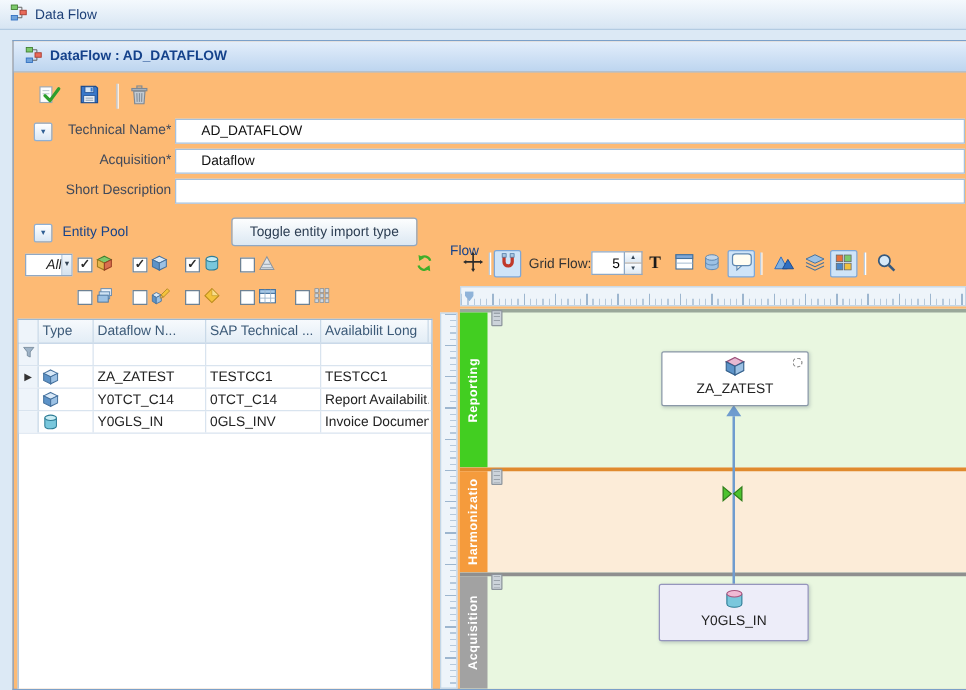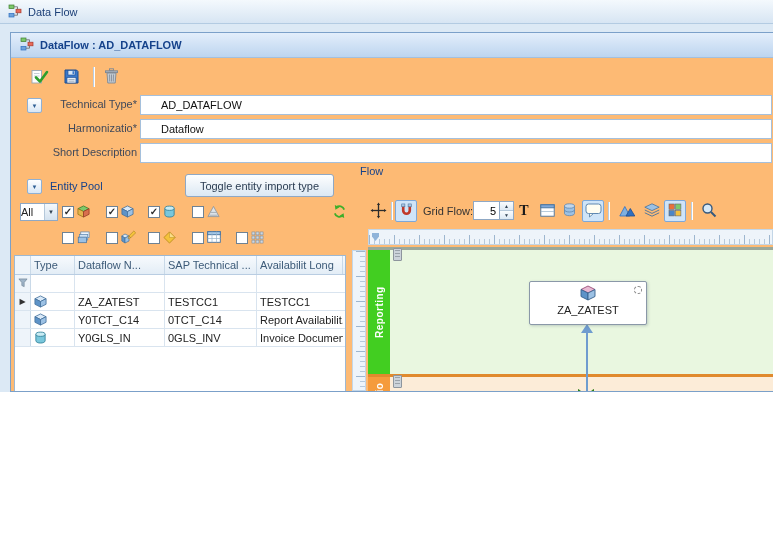--- a/index.html
+++ b/index.html
@@ -1,17 +1,17 @@
 <!DOCTYPE html>
 <html><head>
 <meta charset="utf-8">
 <style>
   * { box-sizing: border-box; margin: 0; padding: 0; }
   body { font-family: "Liberation Sans", sans-serif; font-size: 11px; color: #222; }
-  .screen { position: relative; width: 773px; height: 392px; background: #dce9f5; overflow: hidden; }
+  .screen { position: relative; width: 773px; height: 552px; background: #dce9f5; overflow: hidden; }
 
   
   .titlebar { position: absolute; left: 0; top: 0; width: 100%; height: 24px;
     background: linear-gradient(#f4f9fd, #d7e5f3); border-bottom: 1px solid #b3cbe2;
     display: flex; align-items: center; gap: 6px; padding-left: 8px; color: #1c3f77; }
 
   
   .panel { position: absolute; left: 10px; top: 32px; right: 0; bottom: 0;
     background: #fdba74; border: 1px solid #7ba0c9; border-right: none; }
   .panel-header { position: absolute; left: 0; top: 0; right: 0; height: 25px;
@@ -33,21 +33,21 @@
     background: #fff; padding: 0 20px; font: inherit; color: #111; }
 
   
   .section-title { position: absolute; font-weight: normal; color: #15428b; }
   .push-btn { position: absolute; border: 1px solid #8fa8c4; border-radius: 3px;
     background: linear-gradient(#fdfefe, #dce8f3); color: #2b3d52; font: inherit; cursor: pointer; text-align: center; }
 
   
   .combo { position: absolute; left: 9px; top: 170px; width: 38px; height: 18px;
     border: 1px solid #8fa8c4; background: #fff; display: flex; align-items: center; cursor: pointer; }
-  .combo .val { flex: 1; padding-left: 0; }
+  .combo .val { flex: 1; padding-left: 16px; font-style: italic; }
   .combo .arr { width: 13px; height: 100%; background: linear-gradient(#f4f8fc, #d4e2ef);
     border-left: 1px solid #b5c8da; font-size: 6px; display: flex; align-items: center;
     justify-content: center; color: #345; }
   .fgroup { position: absolute; display: flex; align-items: center; gap: 3px; height: 16px; }
   .chk { width: 12px; height: 12px; border: 1px solid #6e8294; background: #fff; display: flex;
     align-items: center; justify-content: center; font-size: 10px; font-weight: bold;
     color: #2b2b2b; cursor: pointer; }
   .chk span { margin-top: -2px; }
 
   
@@ -198,33 +198,33 @@
           <line x1="5.5" y1="6.5" x2="5.7" y2="13.5" stroke="#7d8894" stroke-width="0.8"></line>
           <line x1="7.5" y1="6.5" x2="7.5" y2="13.5" stroke="#7d8894" stroke-width="0.8"></line>
           <line x1="9.5" y1="6.5" x2="9.3" y2="13.5" stroke="#7d8894" stroke-width="0.8"></line>
         </svg>
       </span>
     </div>
 
     <div class="collapse-btn" style="left:16px;top:65px">
       <span>▼</span>
     </div>
-    <div class="flabel" style="top:65px">Technical Type*</div>
+    <div class="flabel" style="top:65px">Technical Name*</div>
     <input class="finput" style="top: 62px;" value="AD_DATAFLOW">
-    <div class="flabel" style="top:89px">Harmonizatio*</div>
+    <div class="flabel" style="top:89px">Acquisition*</div>
     <input class="finput" style="top: 86px;" value="Dataflow">
     <div class="flabel" style="top:113px">Short Description</div>
     <input class="finput" style="top: 110px;" value="">
 
     <div class="collapse-btn" style="left:16px;top:146px">
       <span>▼</span>
     </div>
     <div class="section-title" style="left:39px;top:147px">Entity Pool</div>
     <button class="push-btn" style="left:174px;top:141px;width:149px;height:23px">Toggle entity import type</button>
-    <div class="section-title" style="left:349px;top:132px">Flow</div>
+    <div class="section-title" style="left:349px;top:162px">Flow</div>
 
     <div class="combo">
       <span class="val">All</span>
       <span class="arr">▼</span>
     </div>
     <div class="fgroup" style="left:51px;top:171px">
       <span class="chk">
           <span>✓</span>
         </span>
       <span>

